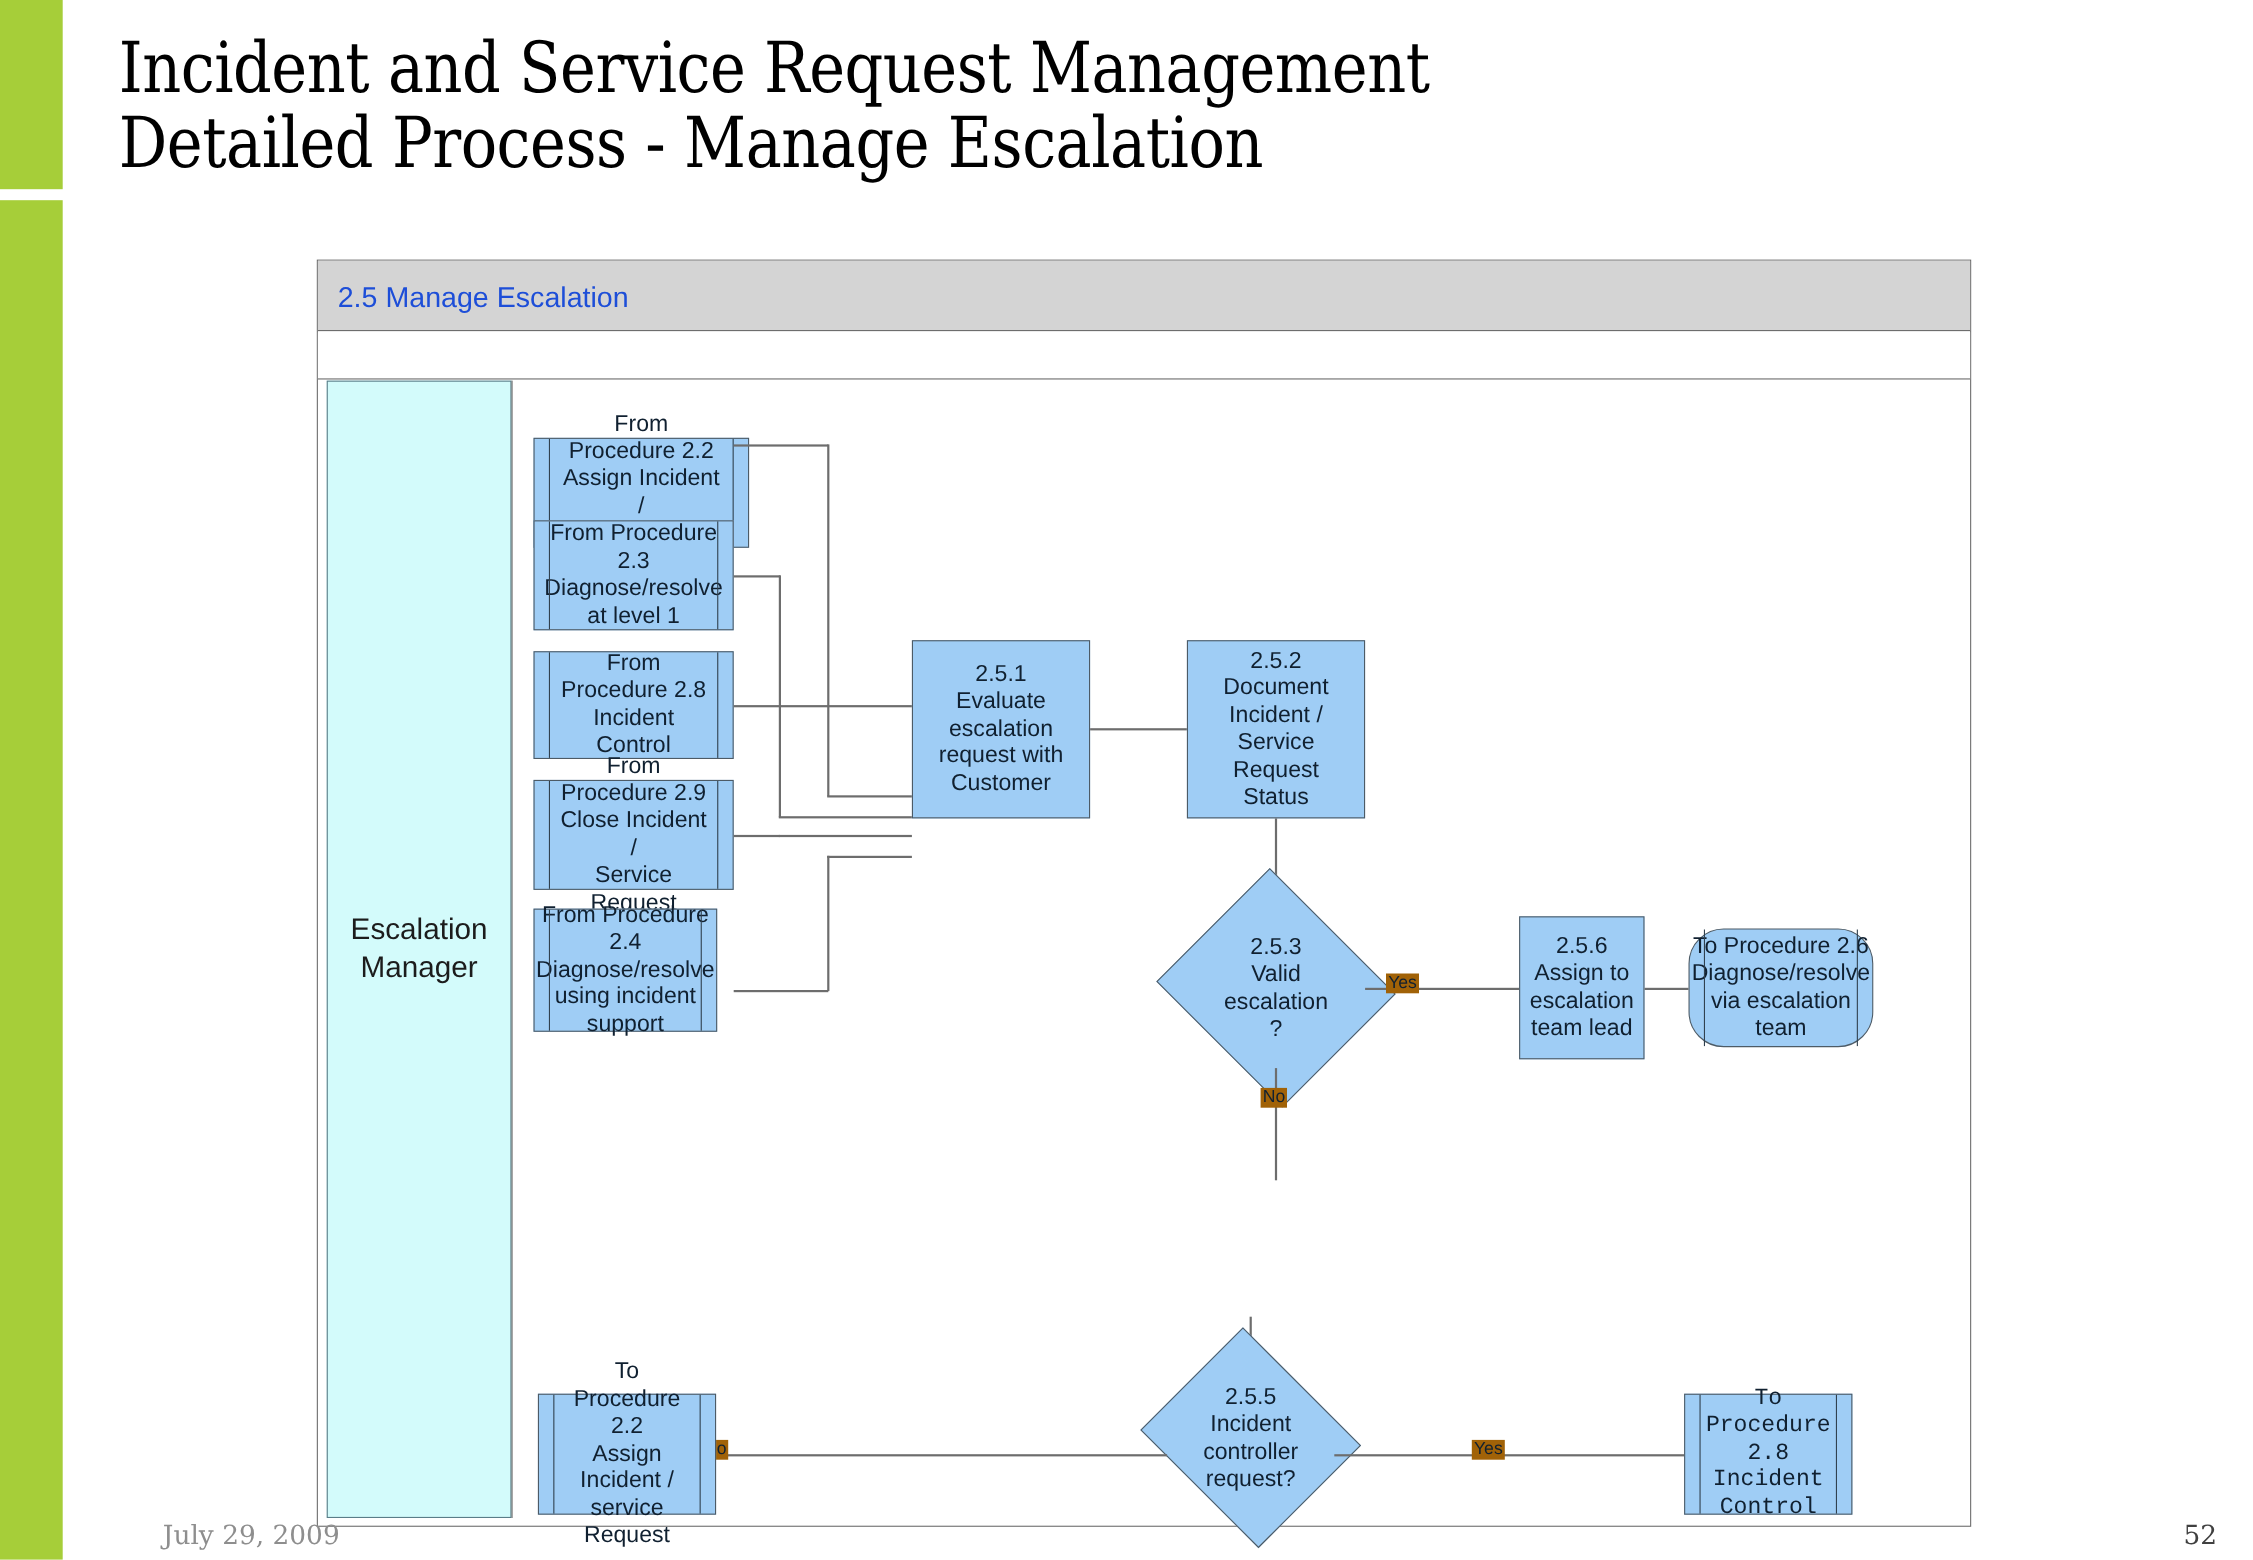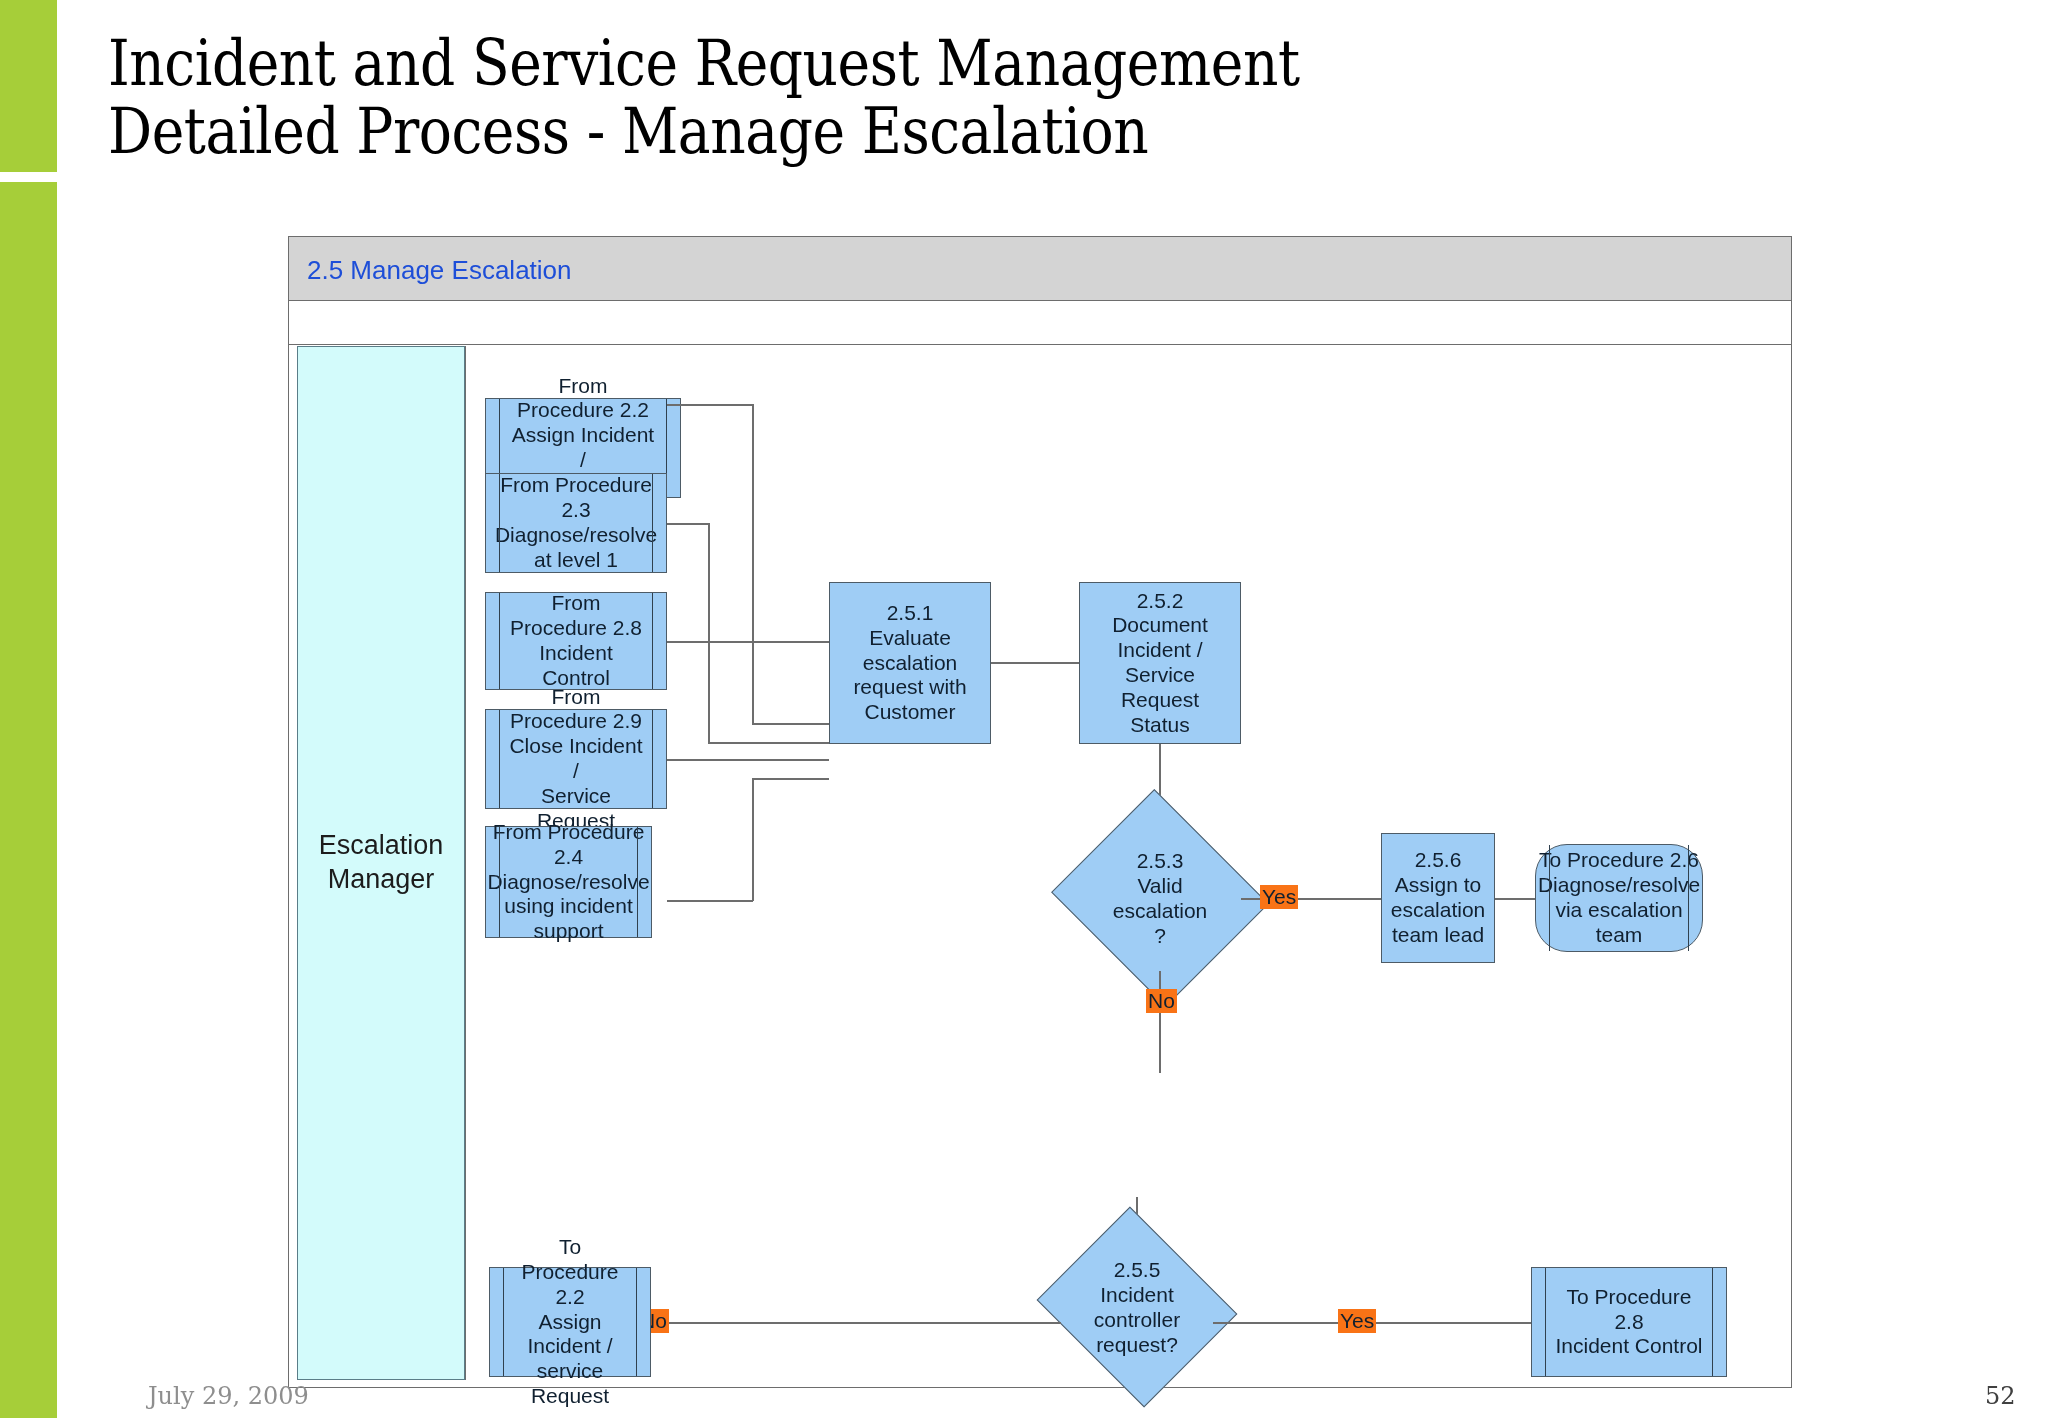--- a/index.html
+++ b/index.html
@@ -127,22 +127,22 @@
   }
 
   
   .ln{position:absolute;background:#6d6d6d;}
   .ln.h{height:1.5px;}
   .ln.v{width:1.5px;}
 
   
   .edge-label{
     position:absolute;
-    font-size:21px;color:#102030;
-    background:#f97316;
+    font-size:16px;color:#102030;
+    background:#a16207;
     padding:0 2px;
     line-height:1.15;
   }
 </style>
 </head>
 <body>
 
 <div class="accent accent-top"></div>
 <div class="accent accent-bottom"></div>
 
@@ -275,21 +275,21 @@
 
   <div class="ln h" style="left:924px;top:1085px;width:318px;"></div>
   <div class="edge-label" style="left:1049px;top:1072px;">Yes</div>
 
   <div class="node predef" style="left:200px;top:1030px;width:162px;height:110px;">
     <span class="txt">To Procedure 2.2
 Assign Incident /
 service Request</span>
   </div>
 
-  <div class="node predef" style="left:1242px;top:1030px;width:196px;height:110px;">
+  <div class="node predef" style="left:1242px;top:1030px;width:153px;height:110px;font-family:Liberation Mono, monospace;">
     <span class="txt">To Procedure 2.8
 Incident Control</span>
   </div>
 
 </div>
 
 <div class="footer-date">July 29, 2009</div>
 <div class="footer-page">52</div>
 
 </body></html>

